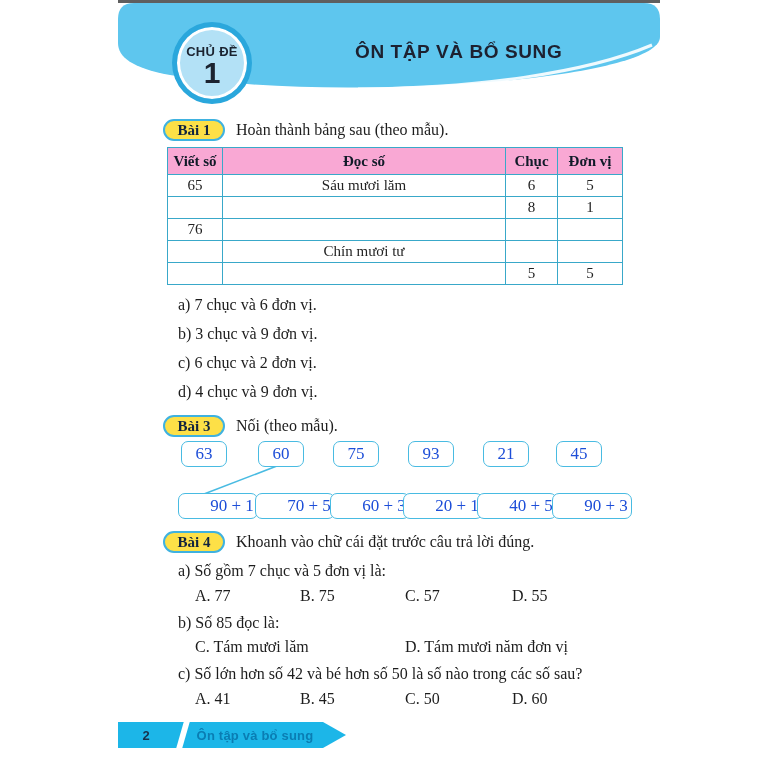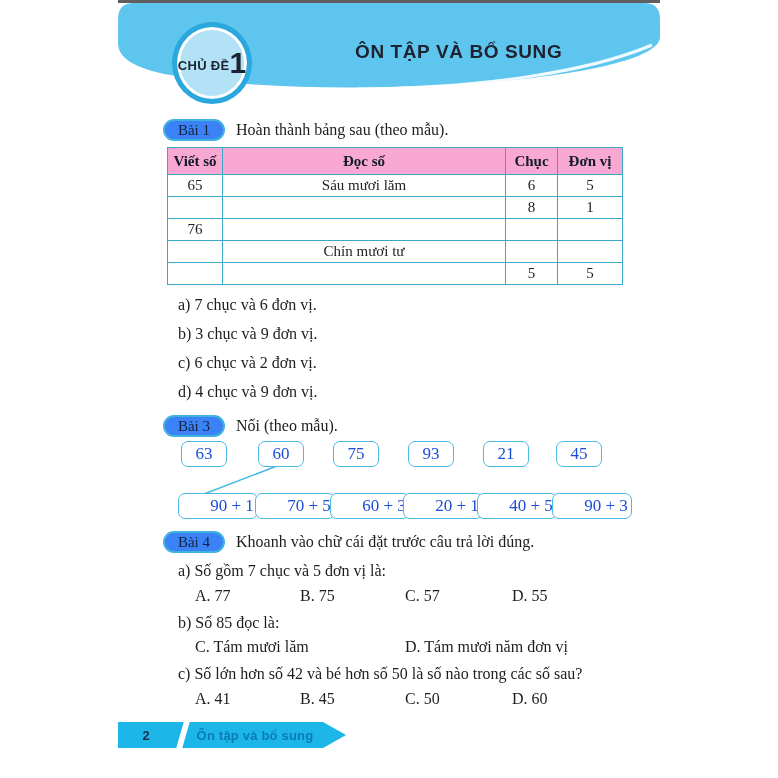--- a/index.html
+++ b/index.html
@@ -7,40 +7,40 @@
   .screen { position:relative; width:778px; height:778px; background:#ffffff; overflow:hidden; }
 
   
   .top-strip { position:absolute; left:118px; top:0; width:542px; height:3px; background:#5f5f5f; }
   .banner-wrap { position:absolute; left:118px; top:3px; width:542px; height:94px; }
   .banner-svg { position:absolute; left:0; top:0; }
   .chapter-badge {
     position:absolute; left:54px; top:19px; width:80px; height:82px;
     background:#b3e1f6; border:5px solid #2aa7dc; border-radius:50%;
     box-shadow: inset 0 0 0 3px #ffffff;
-    display:flex; flex-direction:row; align-items:center; justify-content:center;
+    display:flex; flex-direction:column; align-items:center; justify-content:center;
     font-family:"Liberation Sans", sans-serif; color:#1b2330;
   }
   .chapter-badge .cb-label { font-size:13px; font-weight:bold; letter-spacing:0.3px; margin-top:4px; }
   .chapter-badge .cb-num { font-size:30px; font-weight:bold; line-height:28px; }
   .banner-title {
     position:absolute; left:237px; top:38px;
     font-family:"Liberation Sans", sans-serif; font-weight:bold; font-size:19px;
     letter-spacing:0.6px; color:#1d2130;
   }
 
   
   .content { position:absolute; left:163px; top:118px; width:462px; color:#1d1d1d; }
 
   .task-row { display:flex; align-items:center; height:24px; }
   .badge-pill {
     width:62px; height:22px; flex:0 0 62px;
-    background:#3b82f6; border:2px solid #3fb2e0; border-radius:12px;
+    background:#fde047; border:2px solid #3fb2e0; border-radius:12px;
     display:flex; align-items:center; justify-content:center;
-    font-weight:normal; font-size:15px; color:#12243f;
+    font-weight:bold; font-size:15px; color:#12243f;
   }
   .task-text { margin-left:11px; font-size:16px; }
 
   
   table.ex1 { border-collapse:collapse; margin:5px 0 0 4px; table-layout:fixed; }
   table.ex1 th, table.ex1 td {
     border:1.4px solid #39a8c9; text-align:center; font-size:15px; padding:0;
   }
   table.ex1 th { height:27px; background:#f9a8d4; color:#101a28; font-size:15px; }
   table.ex1 td { height:22px; color:#222; }

